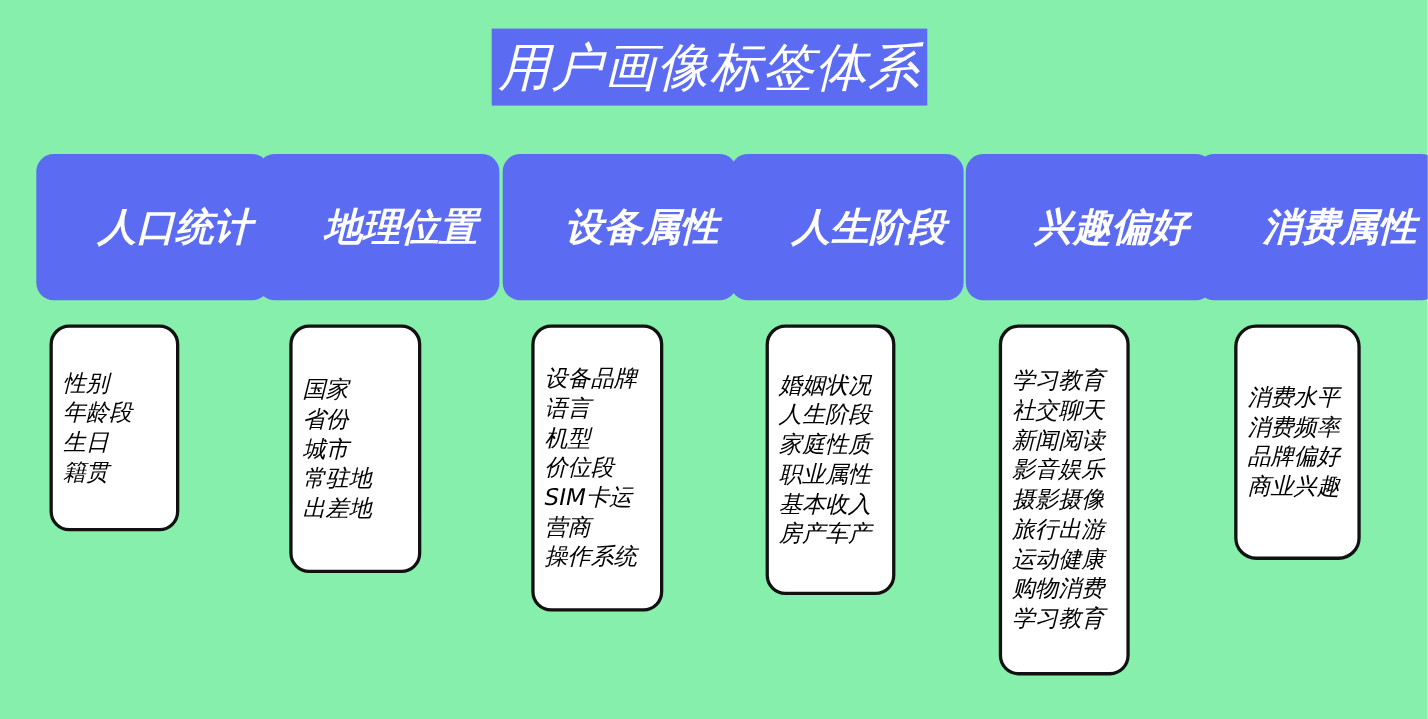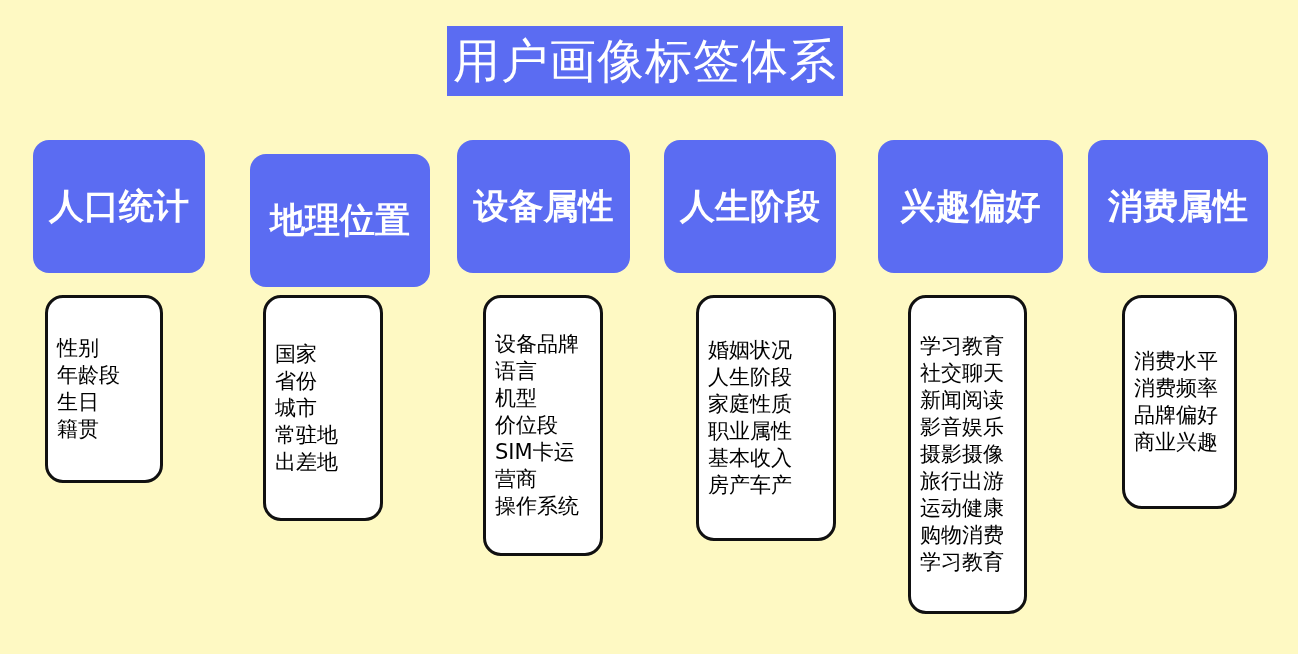--- a/index.html
+++ b/index.html
@@ -5,22 +5,23 @@
   html, body {
     margin: 0;
     padding: 0;
     background: #ffffff;
     font-family: "DejaVu Sans", sans-serif;
   }
   #canvas {
     position: relative;
     width: 1298px;
     height: 654px;
-    background: #fef9c3;
+    background: #86efac;
     overflow: hidden;
+    font-style: italic;
   }
   
   .title-box {
     position: absolute;
     left: 447px;
     top: 26px;
     width: 396px;
     height: 70px;
     background: var(--accent, #5B6CF2);
     display: flex;
@@ -42,20 +43,21 @@
     height: 133px;
     background: var(--accent, #5B6CF2);
     border-radius: 16px;
     display: flex;
     align-items: center;
     justify-content: center;
     color: #ffffff;
     font-size: 35px;
     font-weight: 700;
     white-space: nowrap;
+    padding-left: 40px;
   }
   
   .list {
     position: absolute;
     top: 295px;
     background: #ffffff;
     border: 3px solid #111111;
     border-radius: 18px;
     box-sizing: border-box;
     display: flex;
@@ -65,26 +67,26 @@
     padding-right: 12px;
     color: #000000;
     font-size: 21px;
     line-height: 27px;
   }
   .list .item { white-space: normal; }
 
   
   .c1 .cat  { left: 33px;   width: 172px; }
   .c1 .list { left: 45px;   width: 118px; height: 188px; }
-  .c2 .cat  { left: 250px;  width: 180px; margin-top: 14px; }
+  .c2 .cat  { left: 234px;  width: 180px; }
   .c2 .list { left: 263px;  width: 120px; height: 226px; }
   .c3 .cat  { left: 457px;  width: 173px; }
   .c3 .list { left: 483px;  width: 120px; height: 261px; }
   .c4 .cat  { left: 664px;  width: 172px; }
-  .c4 .list { left: 696px;  width: 140px; height: 246px; }
+  .c4 .list { left: 696px;  width: 118px; height: 246px; }
   .c5 .cat  { left: 878px;  width: 185px; text-align: center; }
   .c5 .list { left: 908px;  width: 119px; height: 319px; }
   .c6 .cat  { left: 1088px; width: 180px; }
   .c6 .list { left: 1122px; width: 115px; height: 214px; border-radius: 20px; }
 </style>
 </head>
 <body>
 
 <div id="canvas">
 

